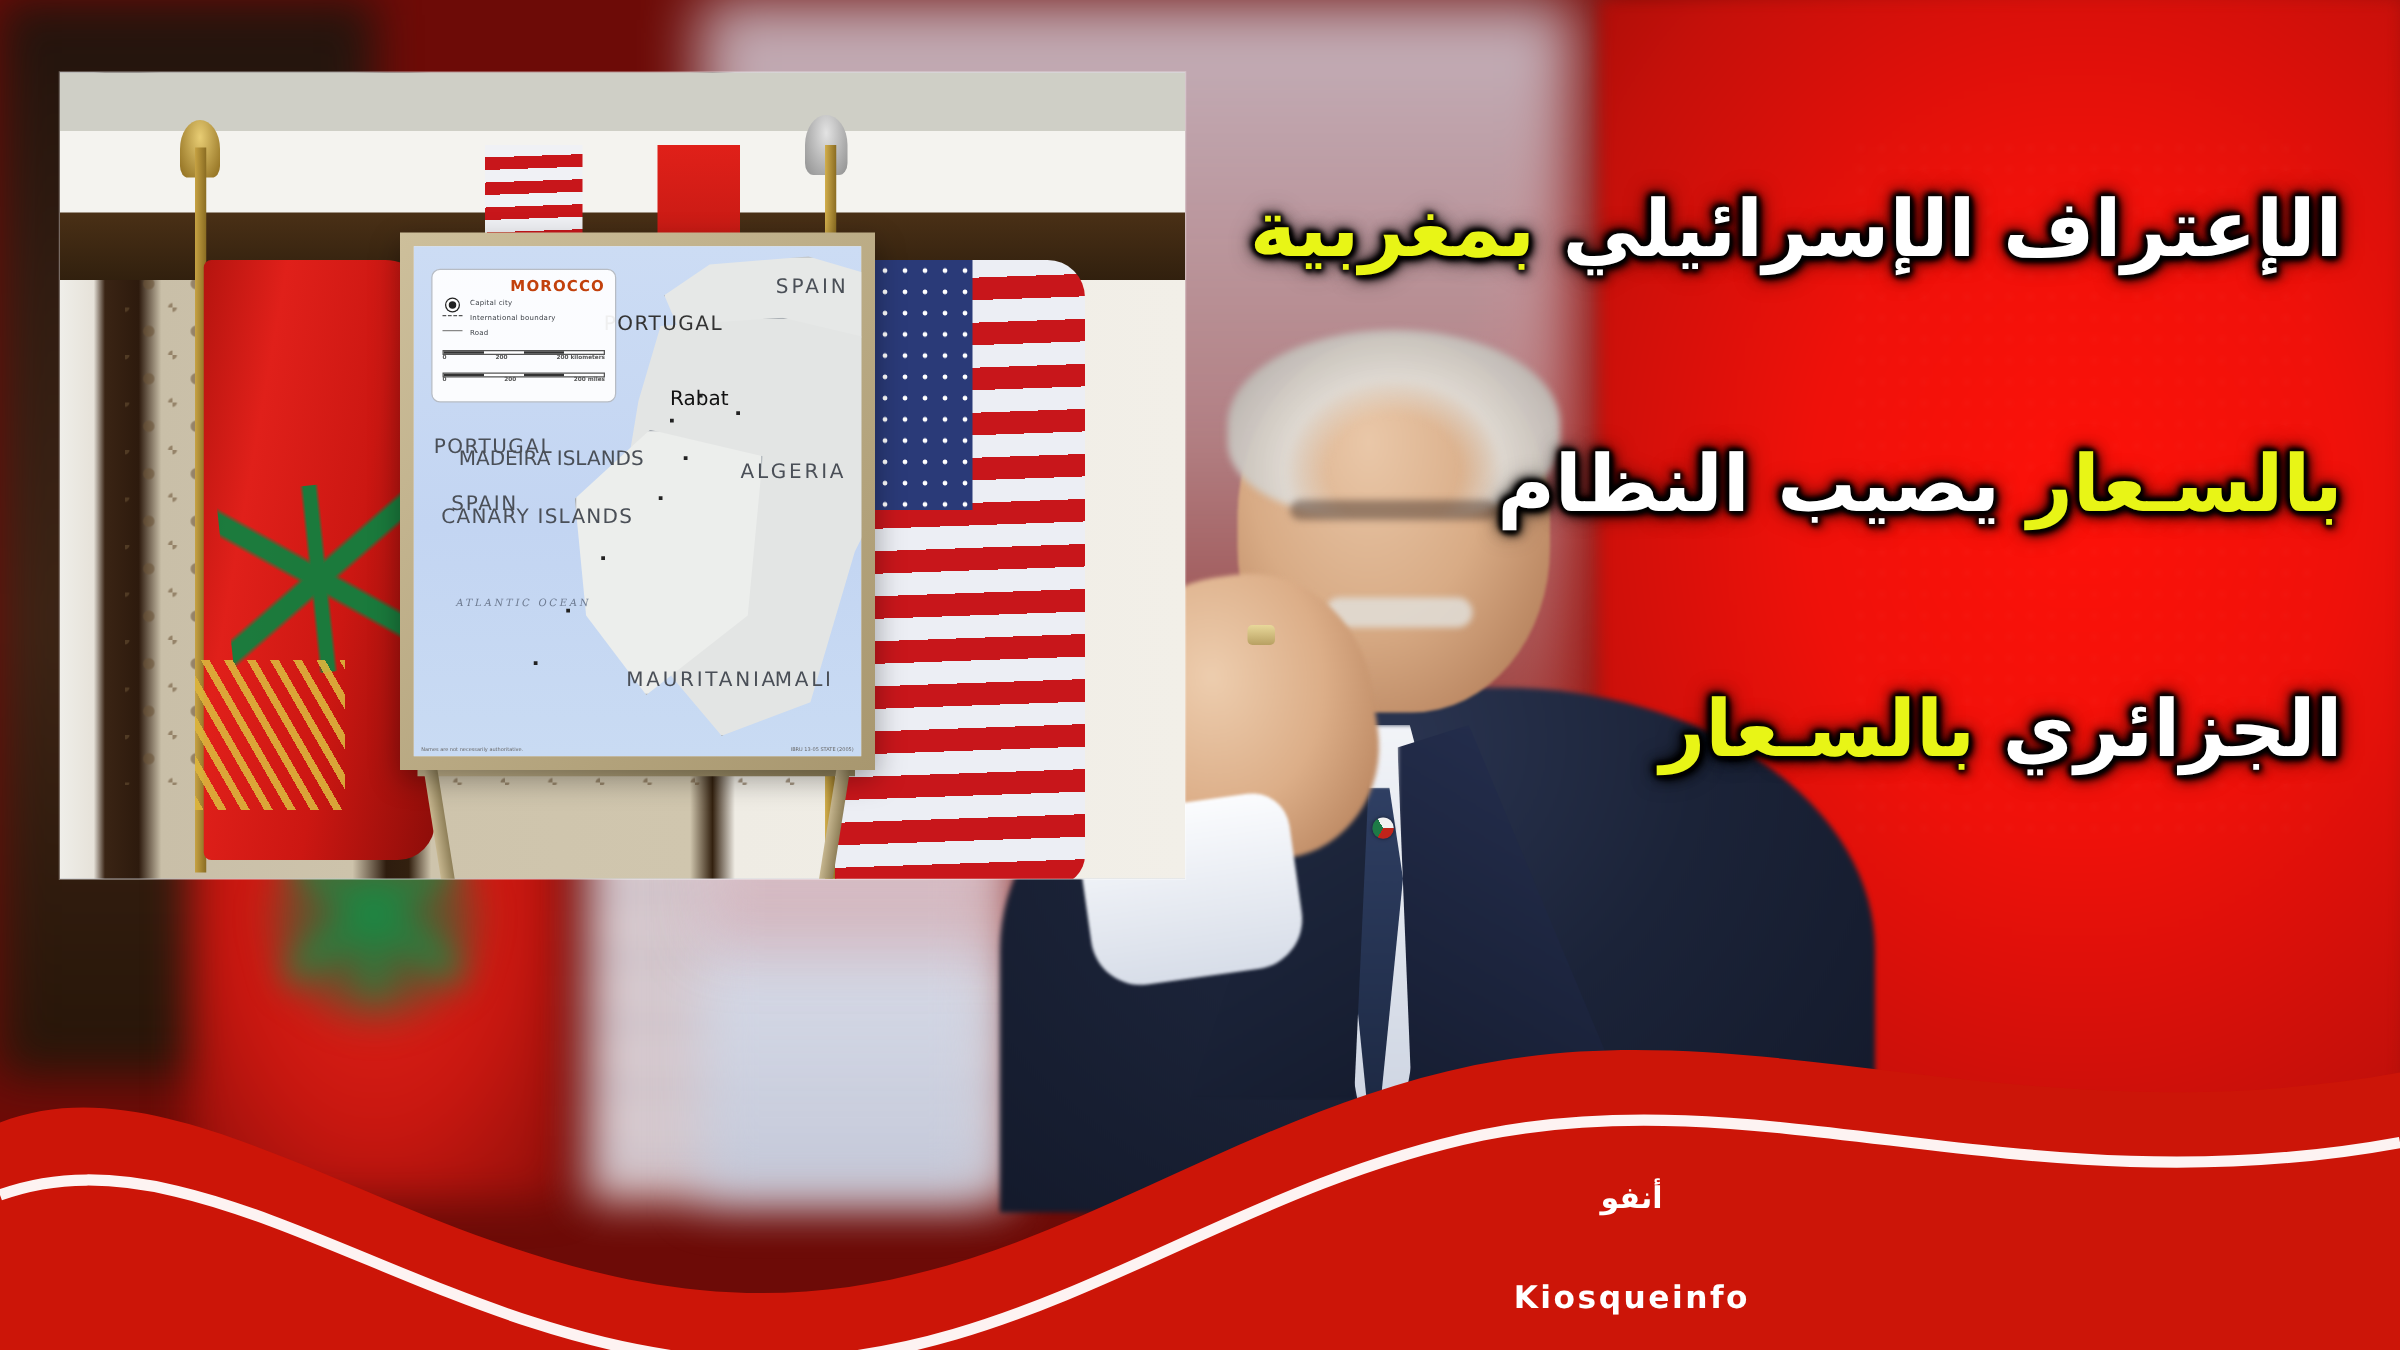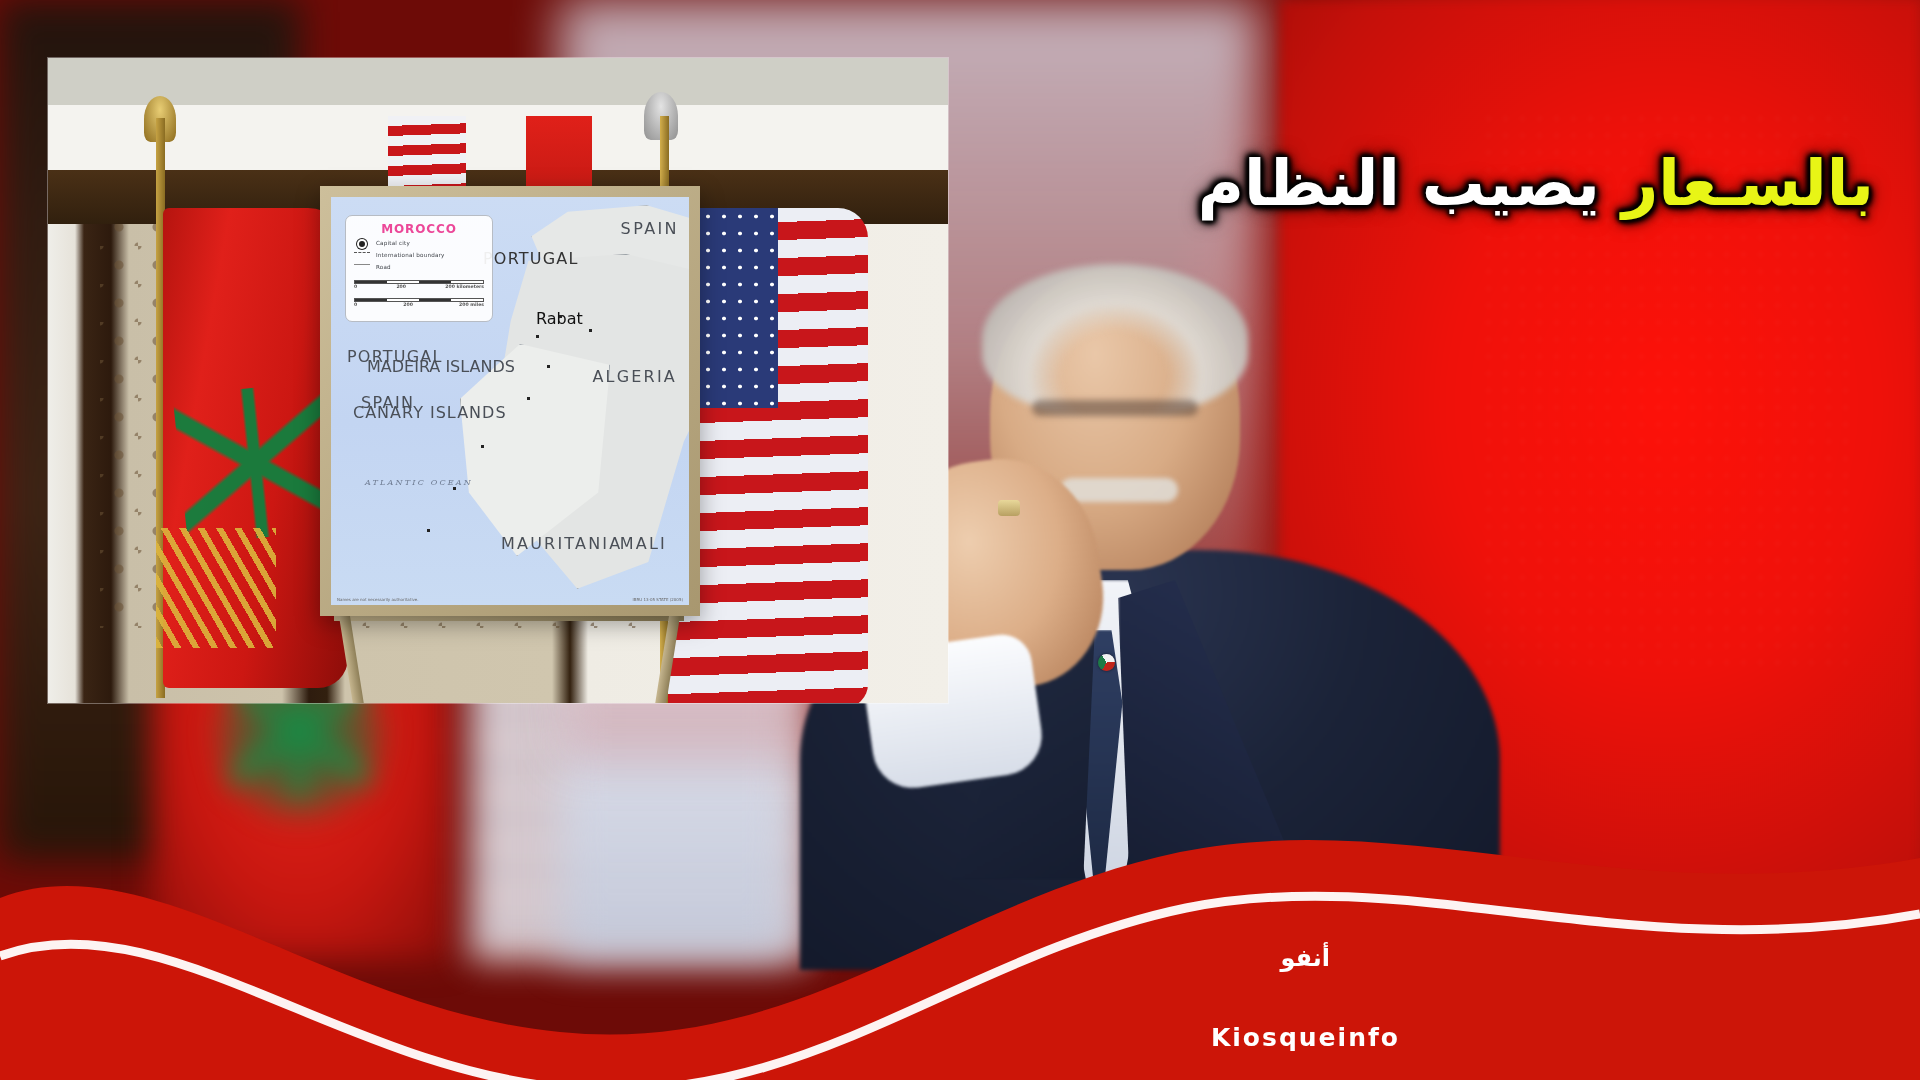--- a/index.html
+++ b/index.html
@@ -238,21 +238,21 @@
   .map-iberia{
     position:absolute;left:56%;top:2%;width:46%;height:20%;
     background:#e6e8e7;border:1px solid #a7adb3;
     clip-path:polygon(0 38%,22% 8%,70% 0,100% 18%,100% 78%,40% 100%,8% 76%);
   }
   .map-legend{
     position:absolute;left:14px;top:18px;width:148px;height:107px;
     background:rgba(255,255,255,.92);border:1px solid #b7bcc4;border-radius:7px;
     padding:7px 8px;
   }
-  .map-legend .ttl{font:700 12px/1 "DejaVu Sans",sans-serif;color:#ec4899;letter-spacing:.9px;text-align:center;margin-bottom:5px;}
+  .map-legend .ttl{font:700 12px/1 "DejaVu Sans",sans-serif;color:#c2410c;letter-spacing:.9px;text-align:right;margin-bottom:5px;}
   .lg-row{display:flex;align-items:center;gap:6px;margin-top:4px;}
   .lg-row .sw{width:16px;height:8px;flex:0 0 16px;display:flex;align-items:center;justify-content:center;}
   .lg-row .sw.dot::after{content:"";width:6px;height:6px;border-radius:50%;background:#222;box-shadow:0 0 0 2px #fff,0 0 0 3px #222;}
   .lg-row .sw.dash{border-top:1px dashed #555;}
   .lg-row .sw.line{border-top:1px solid #888;}
   .lg-row span{font:400 5.6px/1 "DejaVu Sans",sans-serif;color:#3b3f45;letter-spacing:.2px;}
   .lg-scale{margin-top:8px;}
   .lg-scale .bar{height:4px;background:linear-gradient(90deg,#333 0 25%,#fff 25% 50%,#333 50% 75%,#fff 75% 100%);border:.5px solid #555;}
   .lg-scale .tx{display:flex;justify-content:space-between;font:400 4.6px/1 "DejaVu Sans",sans-serif;color:#555;margin-top:1px;}
   .map-lbl{position:absolute;font-family:"DejaVu Sans",sans-serif;color:#4a4f57;}
@@ -438,23 +438,31 @@
           </div>
         </div>
 
         <div class="map-foot">Names are not necessarily authoritative.</div>
         <div class="map-src">IBRU 13-05 STATE (2005)</div>
       </div>
     </div>
   </div>
 
   <div class="headline">
+    <div class="hl-line l1">
+      <span class="w-white">الإعتراف الإسرائيلي</span>
+      <span class="w-yellow">بمغربية</span>
+    </div>
     <div class="hl-line l2">
       <span class="w-yellow">بالسـعار</span>
       <span class="w-white">يصيب النظام</span>
+    </div>
+    <div class="hl-line l3">
+      <span class="w-white">الجزائري</span>
+      <span class="w-yellow">بالسـعار</span>
     </div>
   </div>
 
   <div class="wave">
     <svg viewBox="0 0 1920 300" preserveAspectRatio="none">
       <path d="M0,118 C150,60 330,230 560,252 C800,276 950,120 1180,72 C1410,26 1620,132 1920,78 L1920,300 L0,300 Z" fill="#cc1508"></path>
       <path d="M0,176 C160,118 340,288 566,308 C806,330 956,176 1186,128 C1416,82 1626,188 1920,134" fill="none" stroke="#ffffff" stroke-width="9" opacity=".95"></path>
     </svg>
   </div>
 

